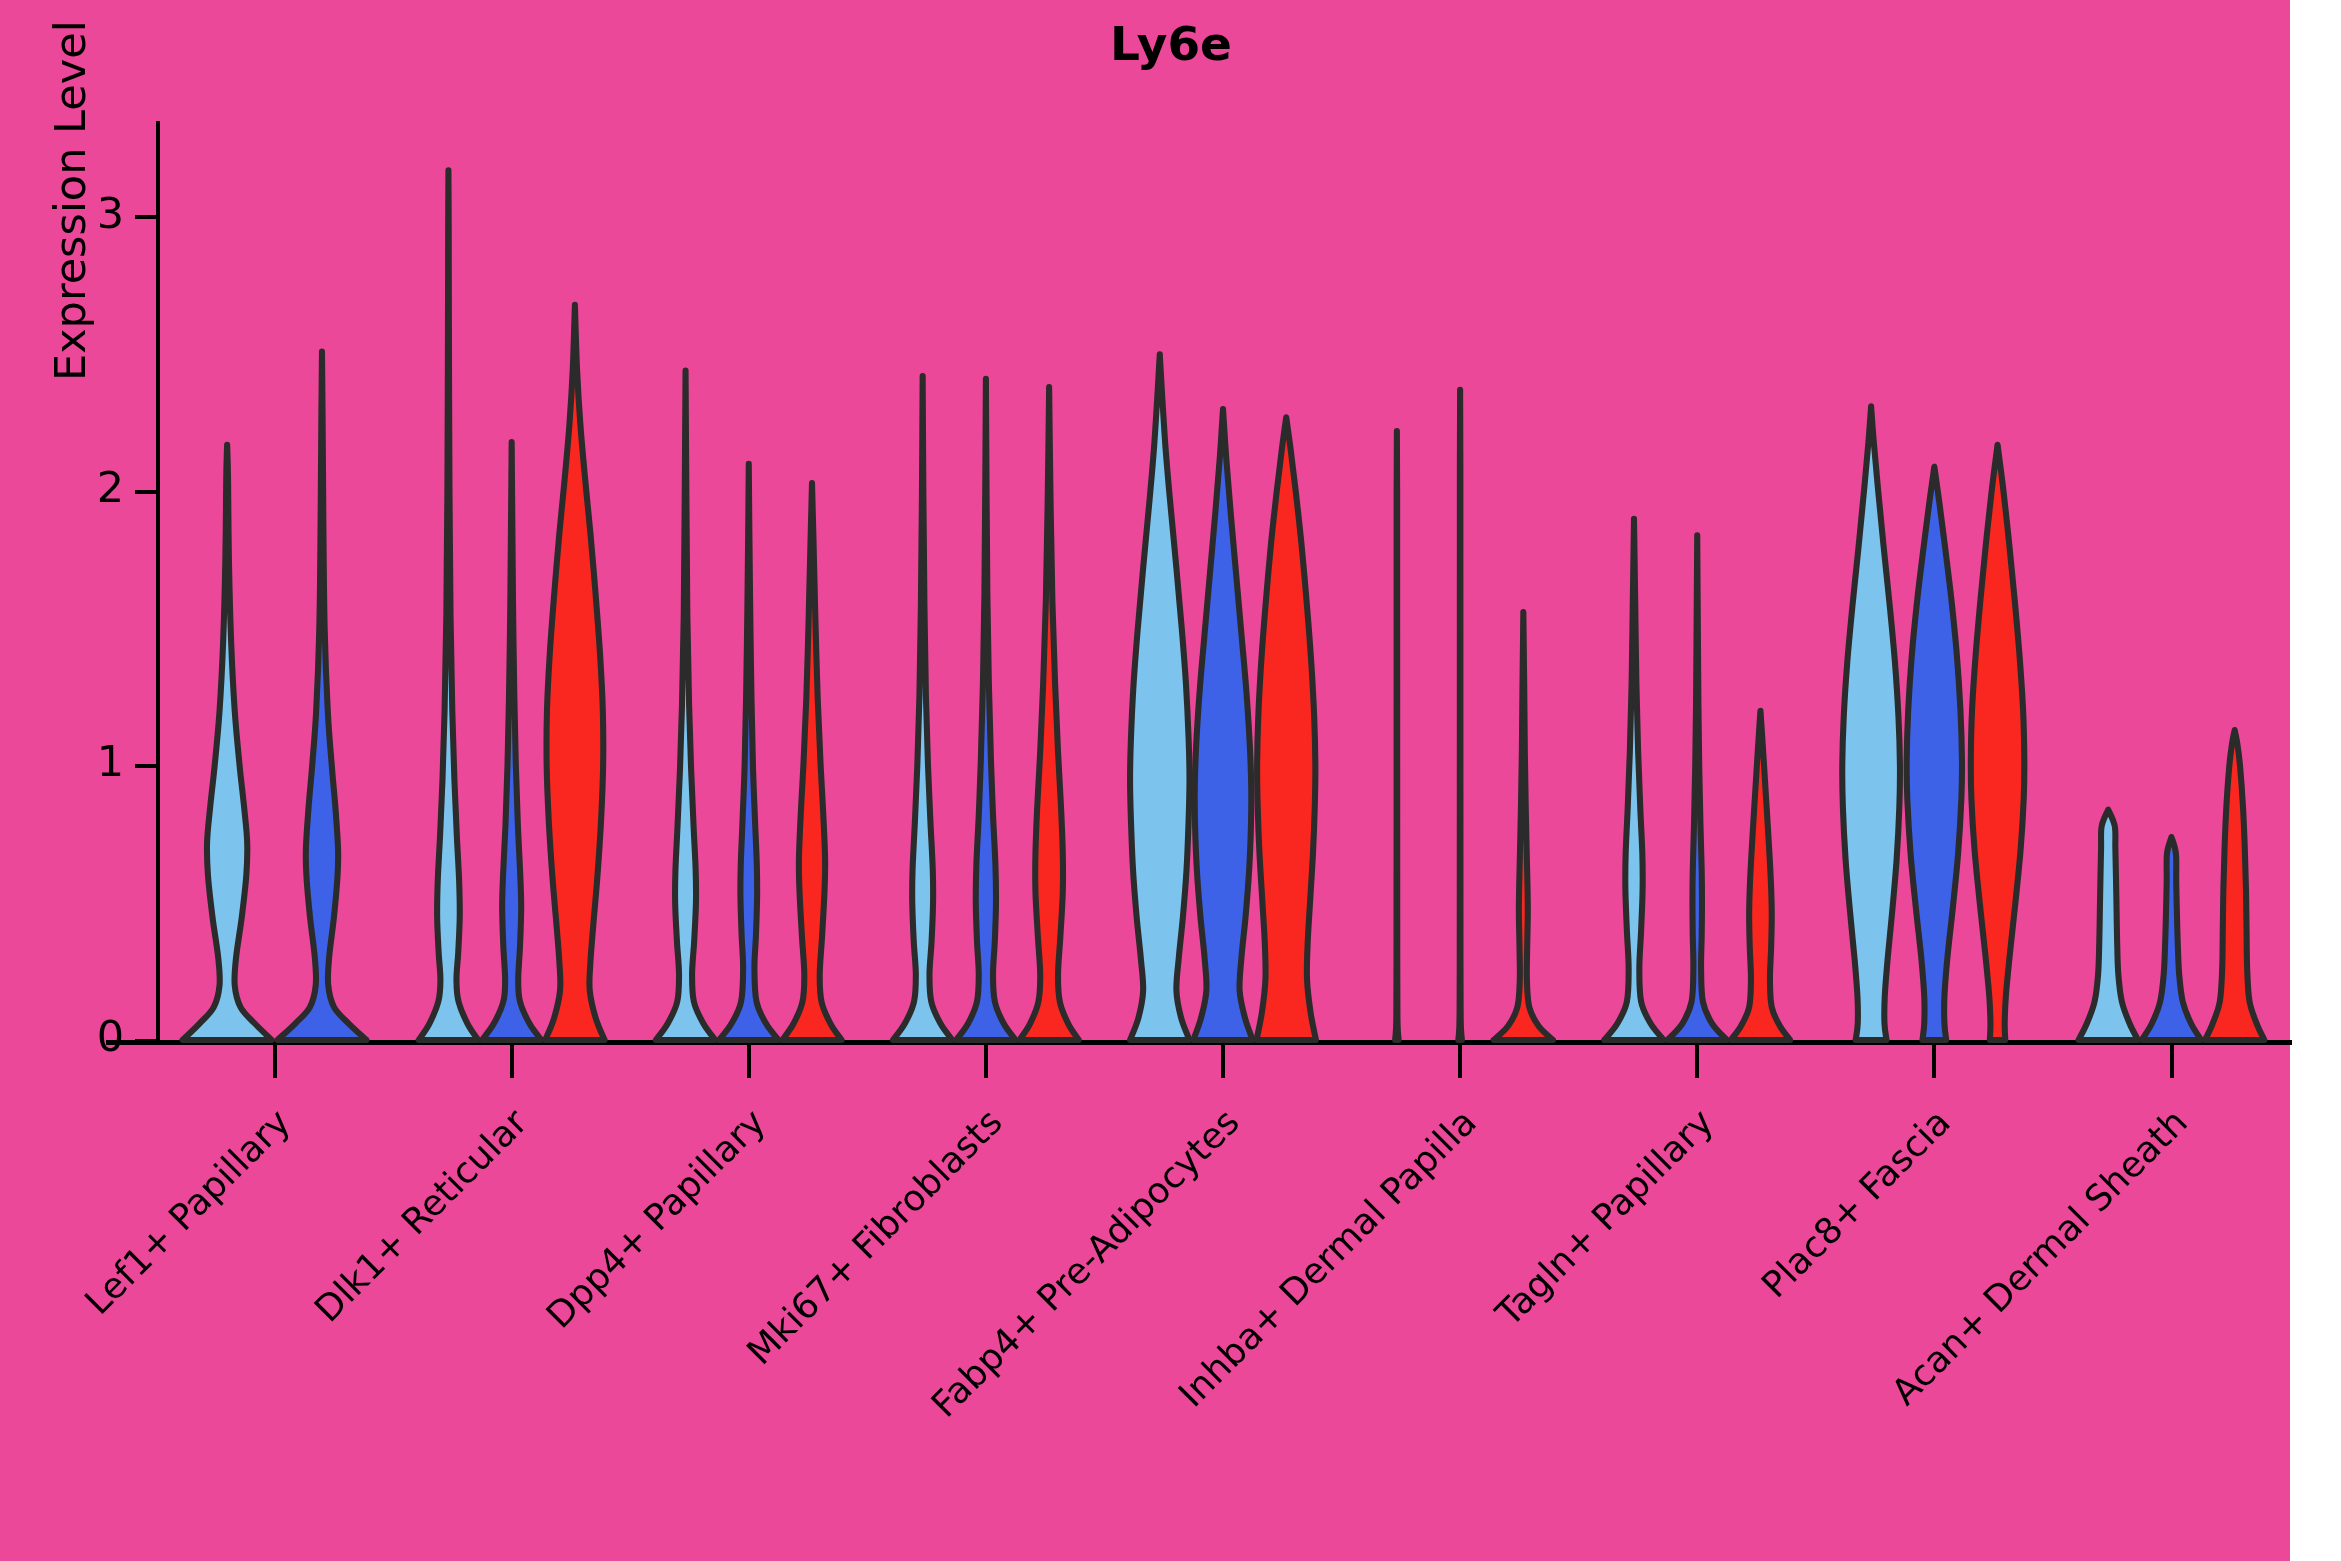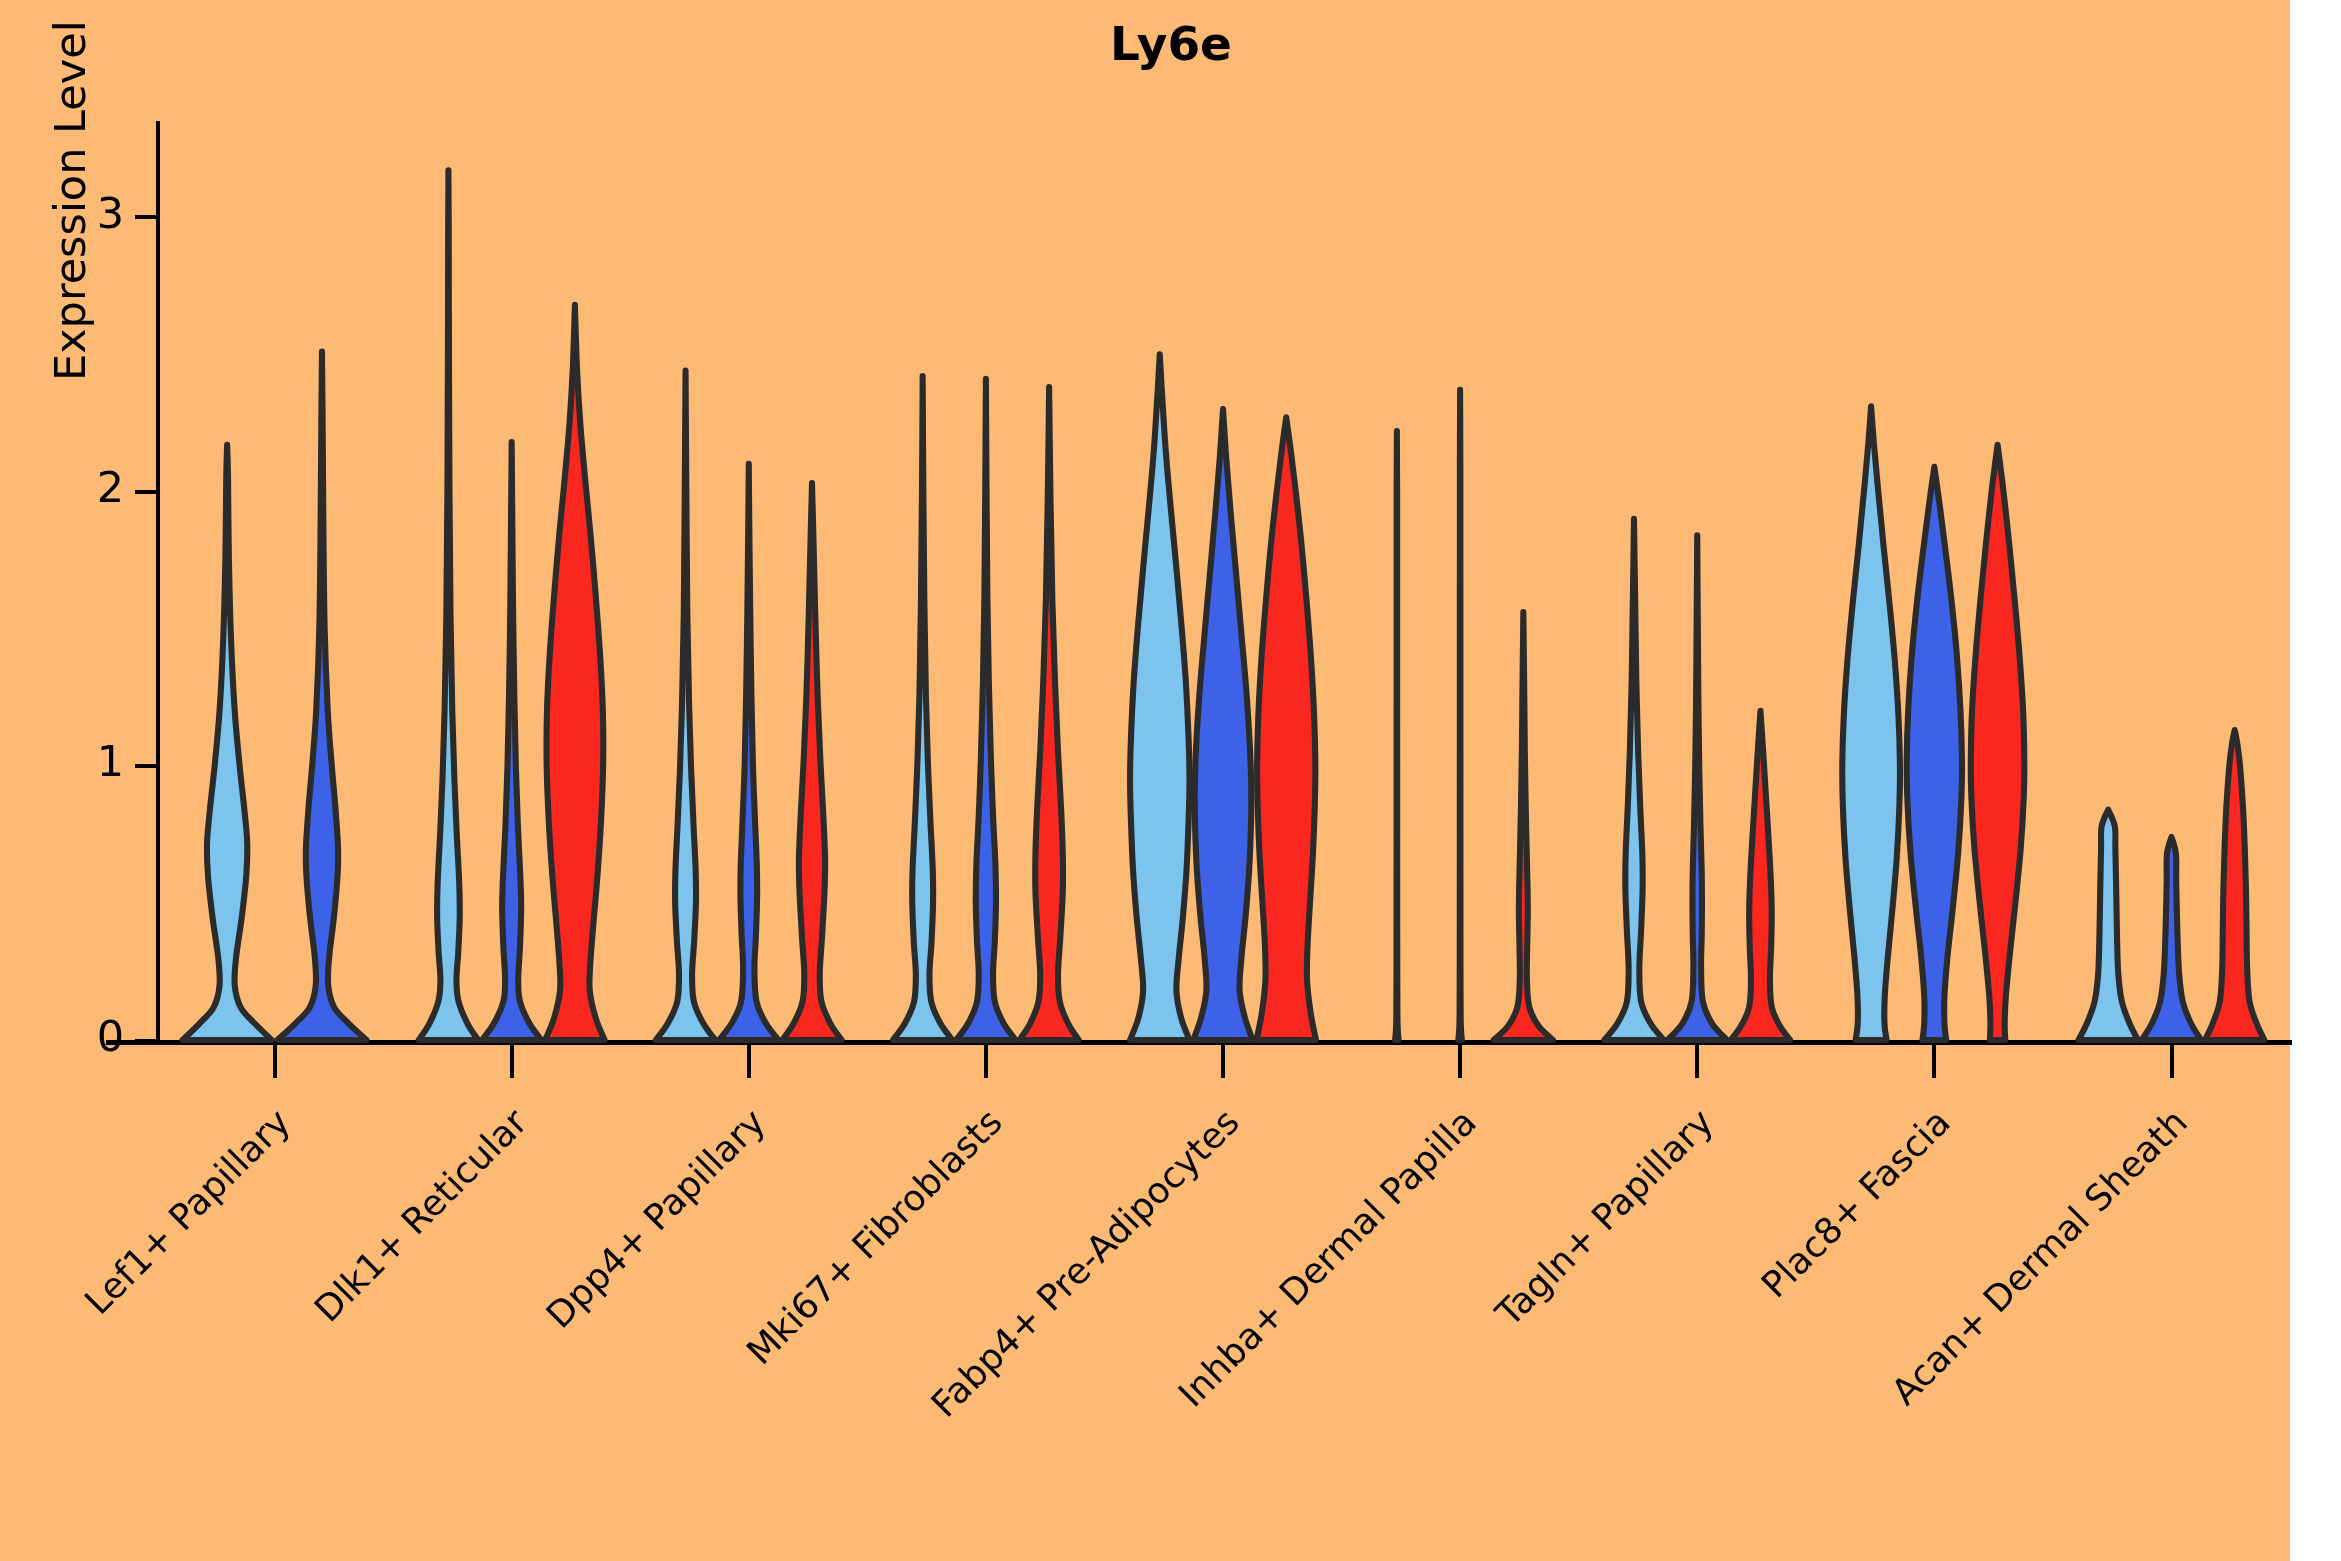--- a/index.html
+++ b/index.html
@@ -1,17 +1,17 @@
 <!DOCTYPE html>
 <html style="font-size:14px"><head>
 <meta charset="utf-8">
 <style>
   html,body{margin:0;padding:0;background:#ffffff;}
   body{width:2342px;height:1561px;font-family:"DejaVu Sans",sans-serif;overflow:hidden;}
-  #root{position:relative;width:2290px;height:1561px;background:#fdba74;}
+  #root{position:relative;width:2290px;height:1561px;background:#ec4899;}
 
   #title{
     position:absolute; left:0; top:15.6px; width:2342px;
     text-align:center; font-size:47px; font-weight:bold; color:#000;
     font-family:"DejaVu Sans",sans-serif; letter-spacing:0px;
   }
 
   
   #plot{ position:absolute; left:156px; top:121px; width:2134px; height:919px; }
   #ylabel{

